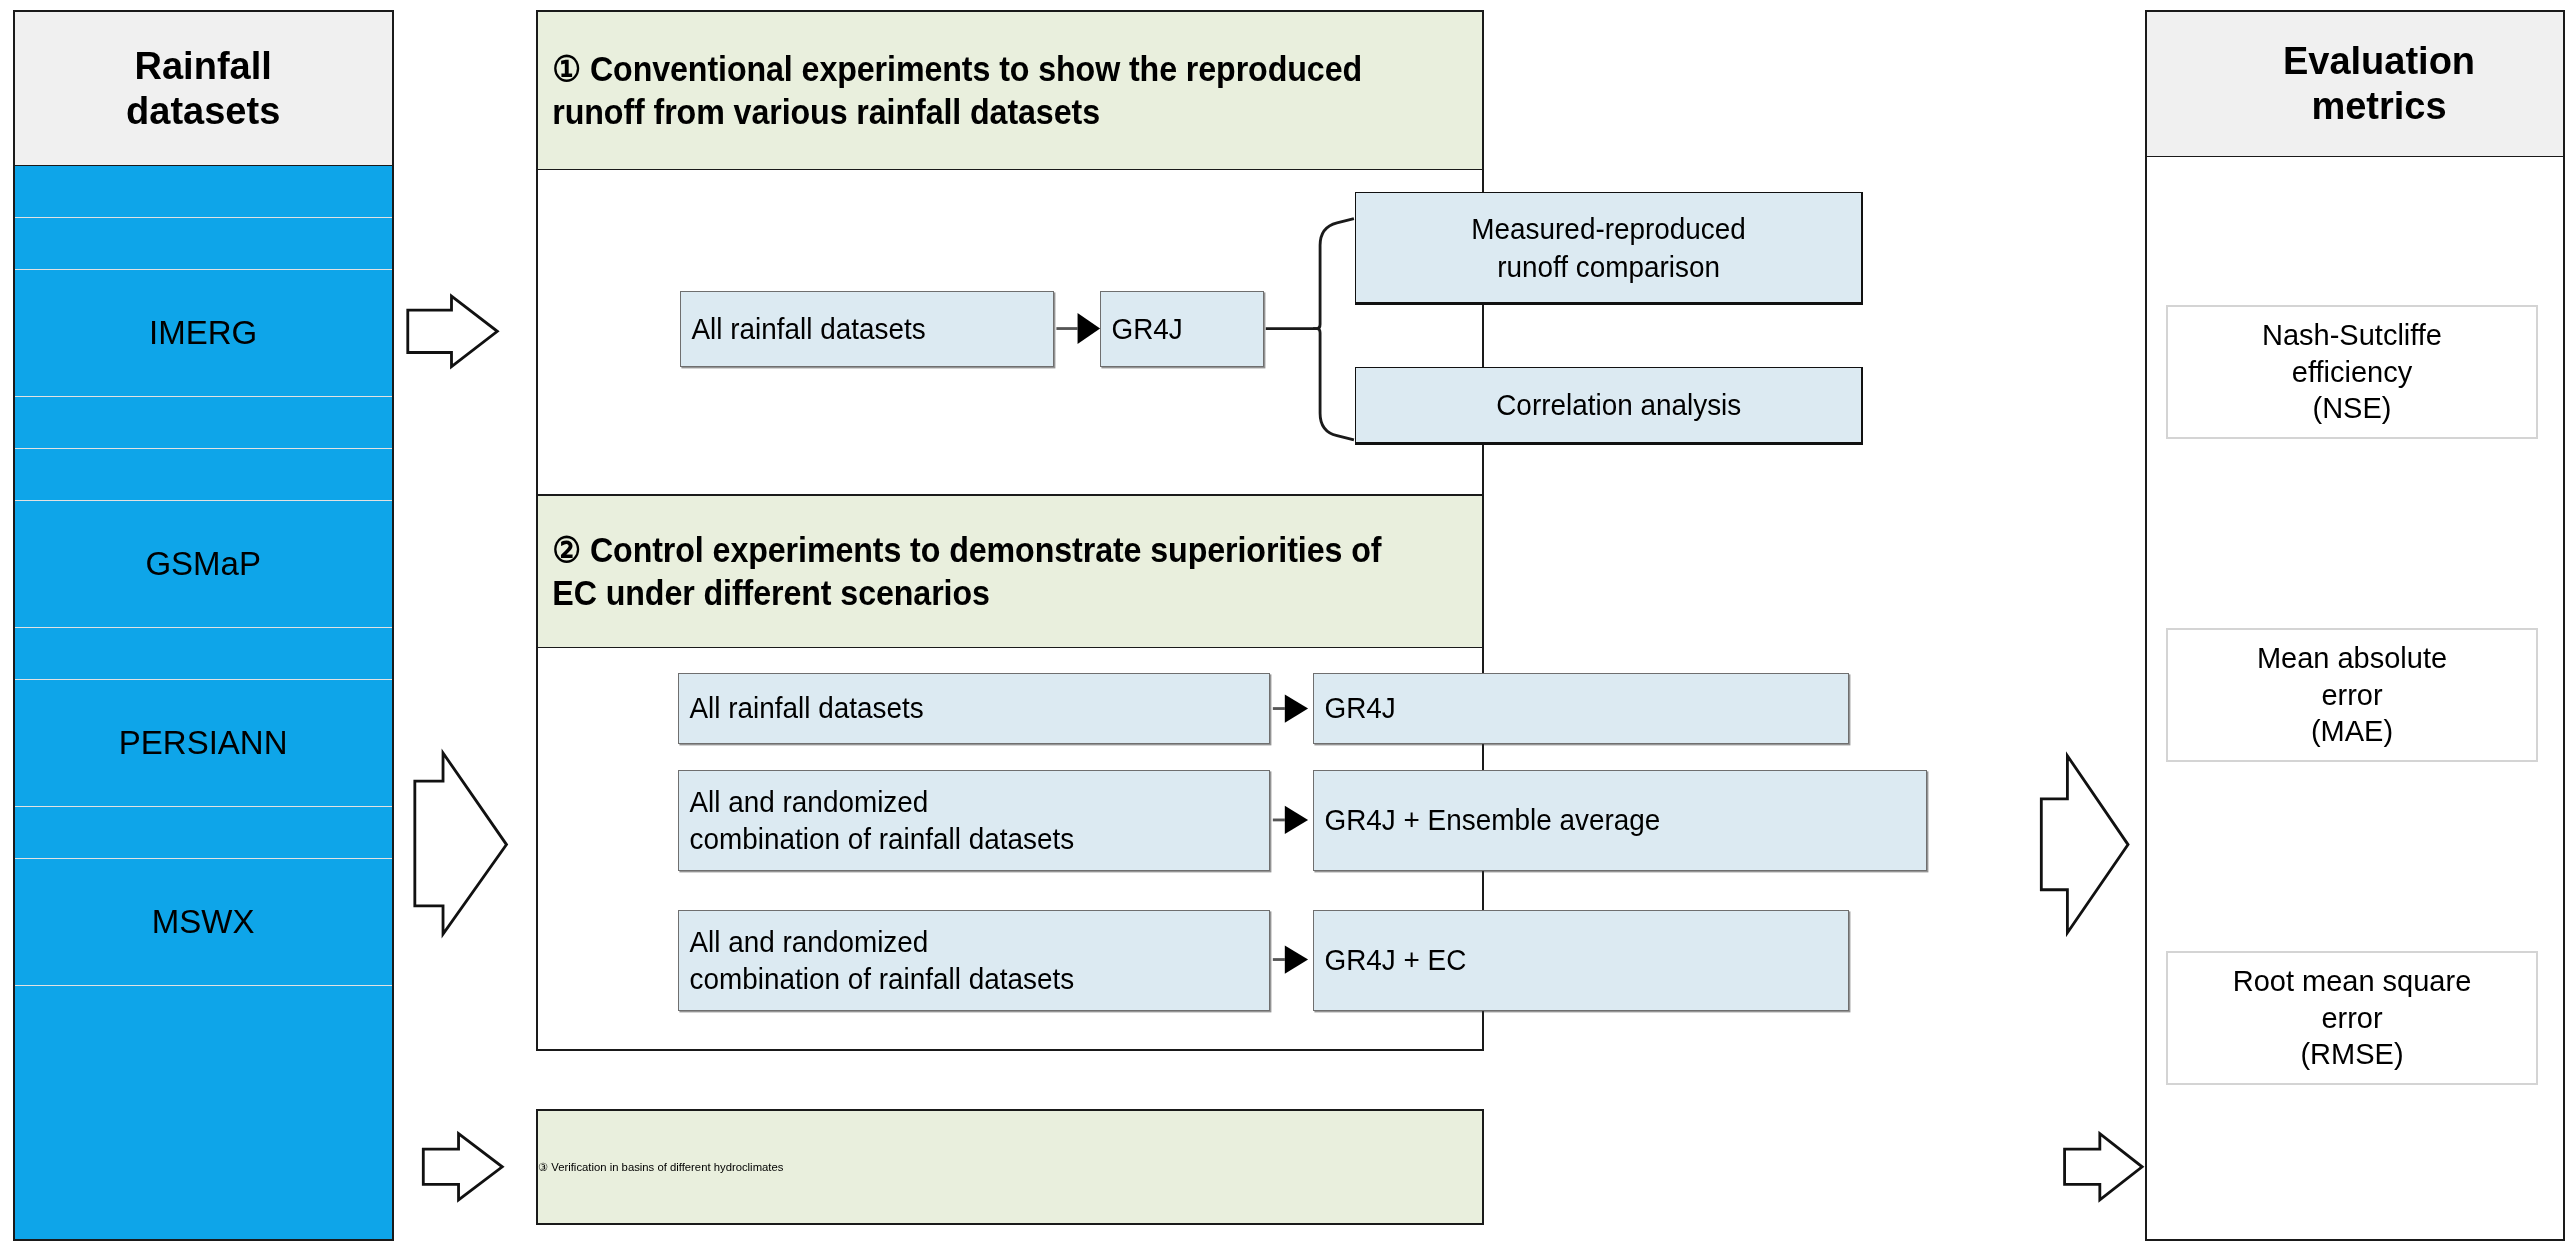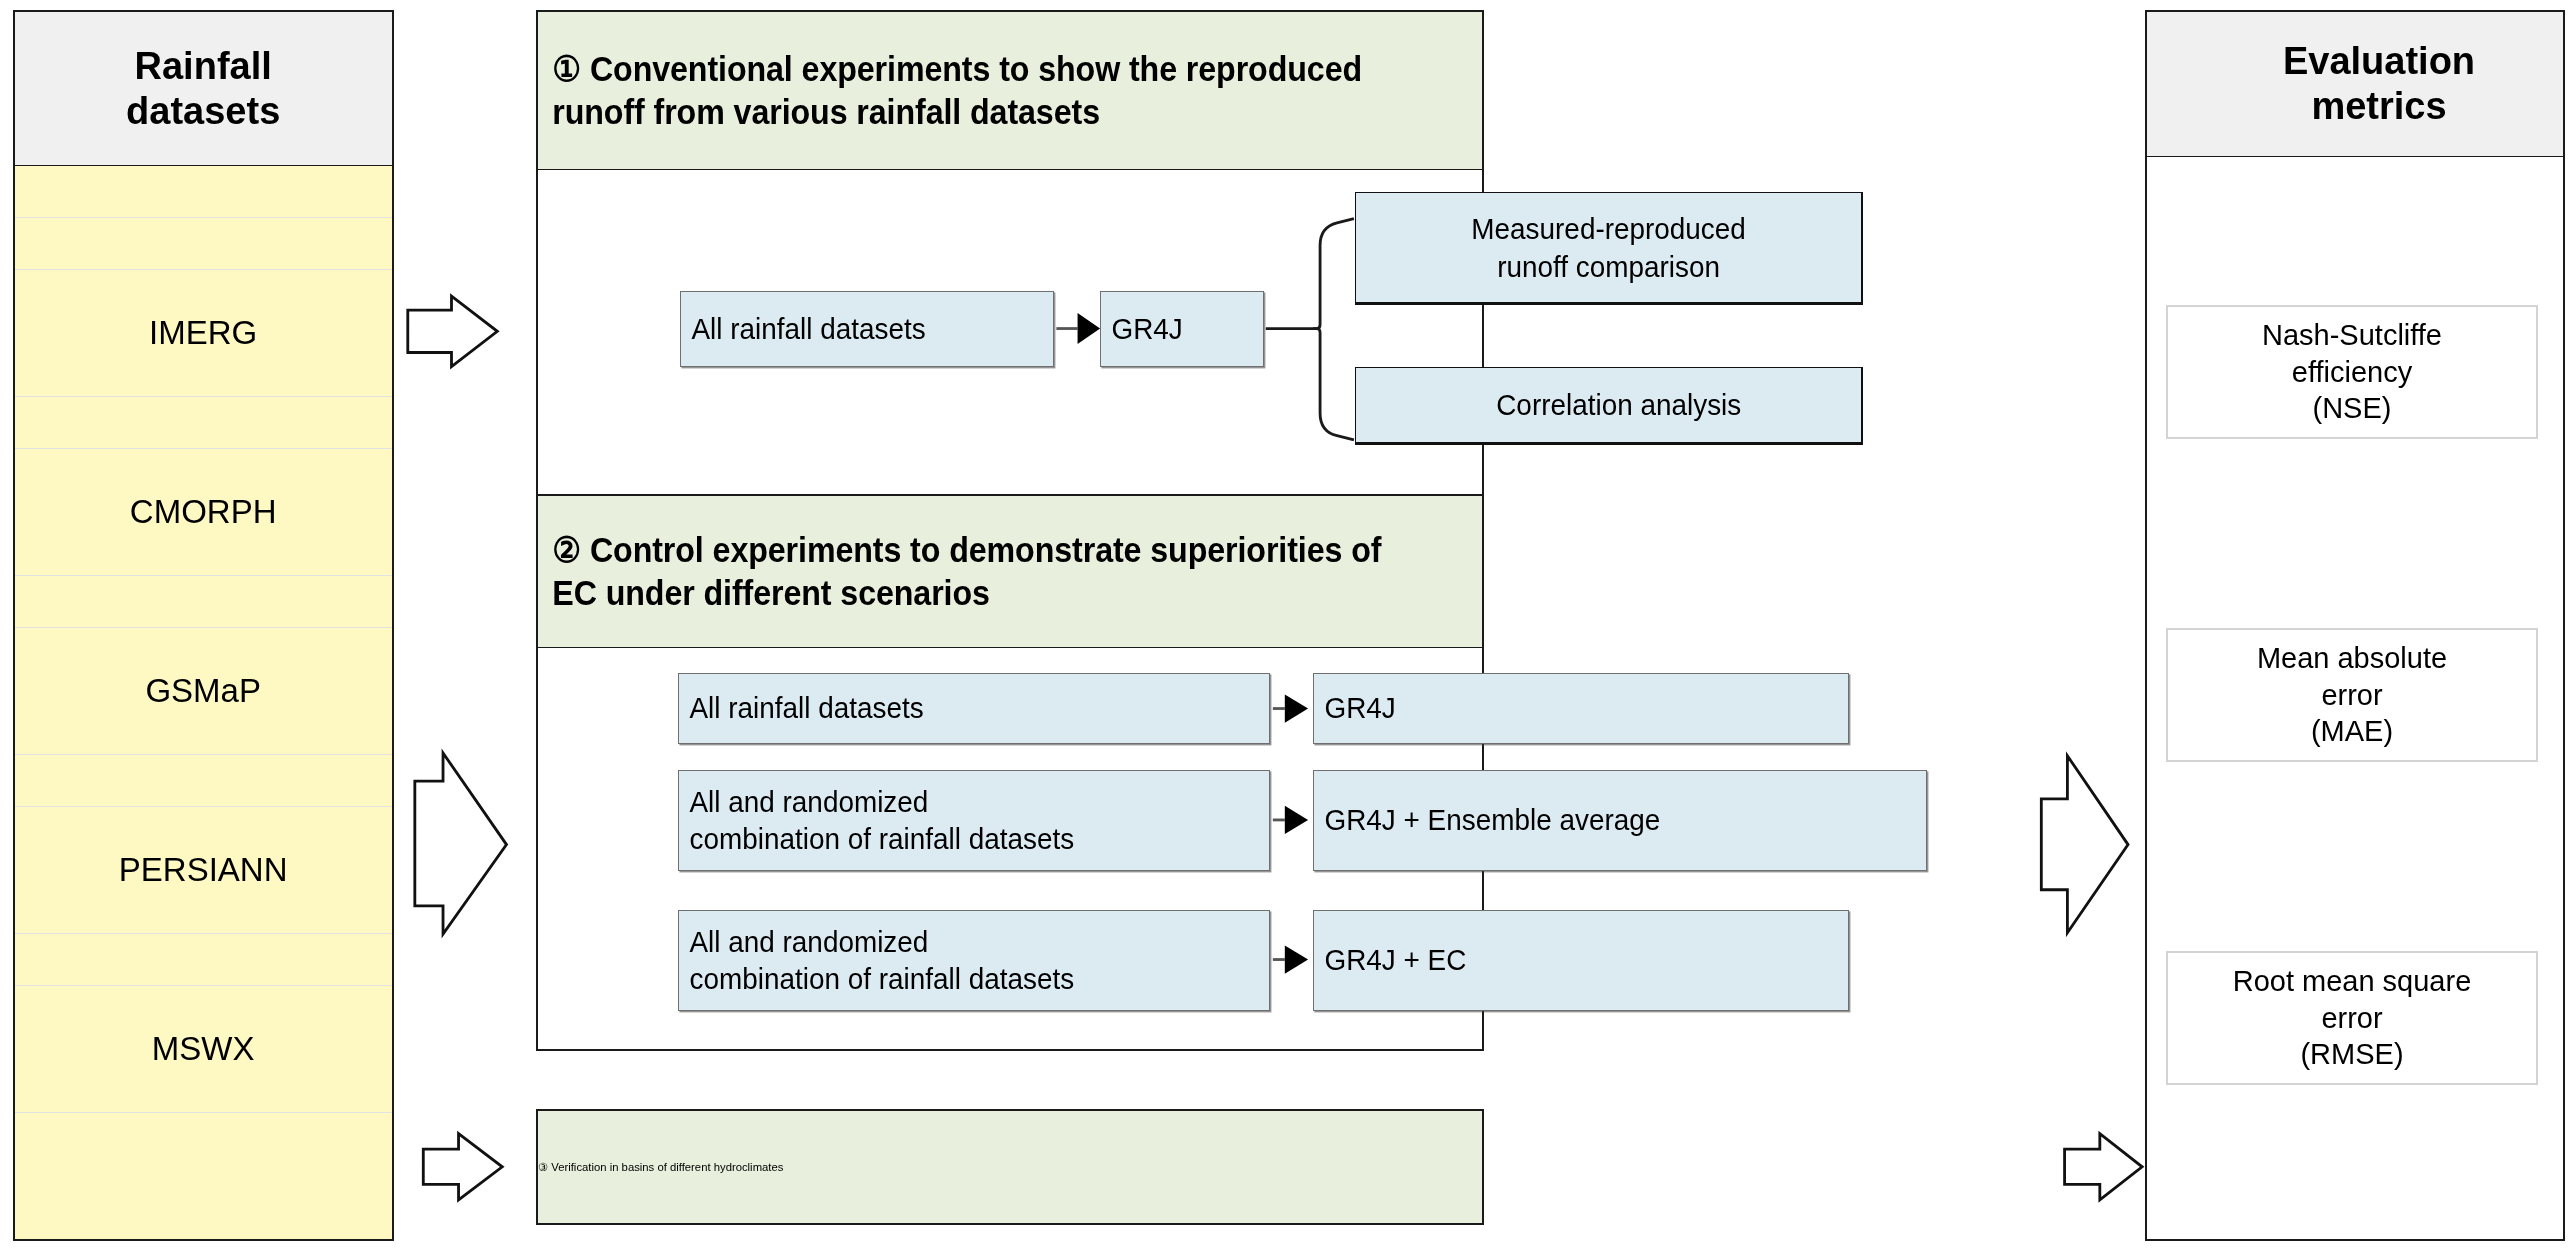--- a/index.html
+++ b/index.html
@@ -15,21 +15,21 @@
     overflow: hidden;
   }
 
   
   .abs { position: absolute; box-sizing: border-box; }
 
   
   #rainfall-panel {
     left: 12.7px; top: 10px; width: 381px; height: 1231px;
     border: 2.1px solid #1a1a1a;
-    background: #fef9c3;
+    background: #0ea5e9;
   }
   #rainfall-header {
     position: absolute; left: 0; top: 0; width: 100%; height: 154px;
     background: #f0f0f0;
     border-bottom: 1.4px solid #1a1a1a;
     display: flex; align-items: center; justify-content: center;
     box-sizing: border-box;
   }
   #rainfall-header .htxt {
     font-size: 38px; font-weight: bold; color: #000;
@@ -128,23 +128,20 @@
     <div class="htxt">Rainfall
 datasets</div>
   </div>
   <div class="rf-list">
     <div class="rf-row spacer"></div>
     <div class="rf-row spacer"></div>
     <div class="rf-row label">
       <span class="txt">IMERG</span>
     </div>
     <div class="rf-row spacer"></div>
-    <div class="rf-row label">
-      <span class="txt">CMORPH</span>
-    </div>
     <div class="rf-row spacer"></div>
     <div class="rf-row label">
       <span class="txt">GSMaP</span>
     </div>
     <div class="rf-row spacer"></div>
     <div class="rf-row label">
       <span class="txt">PERSIANN</span>
     </div>
     <div class="rf-row spacer"></div>
     <div class="rf-row label">

